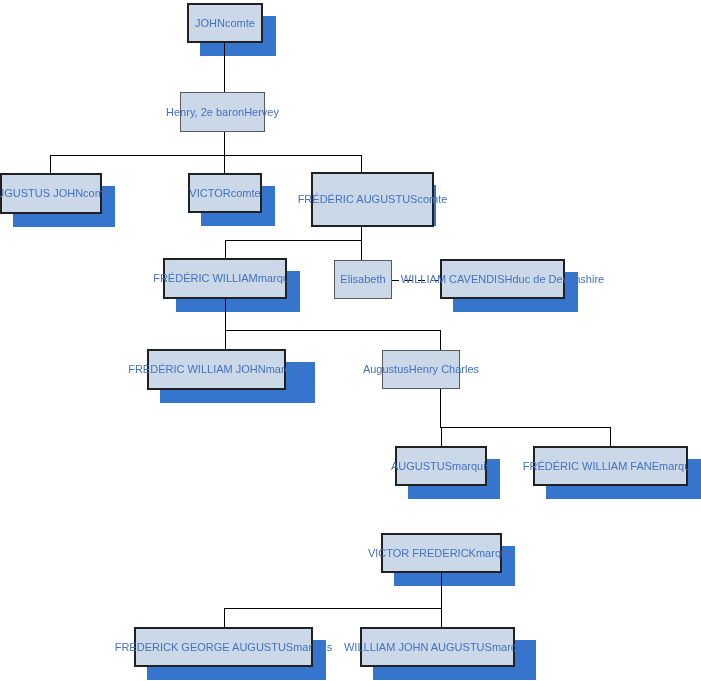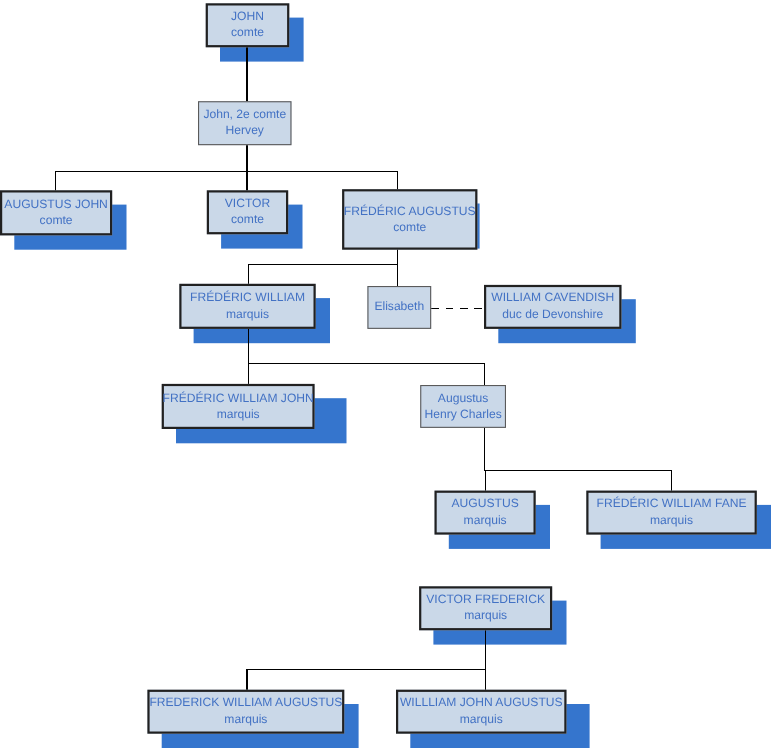--- a/index.html
+++ b/index.html
@@ -18,21 +18,21 @@
   .shadow {
     position: absolute;
     background: #3575cd;
   }
   .node {
     position: absolute;
     box-sizing: border-box;
     background: #cad8e8;
     color: #4372c4;
     display: flex;
-    flex-direction: column;
+    flex-direction: row;
     justify-content: center;
     align-items: center;
     text-align: center;
     font-size: 11px;
     line-height: 15px;
     padding: 0 1px;
     pointer-events: auto;
     cursor: default;
     white-space: nowrap;
   }
@@ -85,21 +85,21 @@
   </svg>
 
   <div id="node-layer">
 
     <div class="node titled" style="left:187px;top:3px;width:76px;height:40px">
       <span>JOHN</span>
       <span>comte</span>
     </div>
 
     <div class="node plain" style="left:180px;top:92px;width:85px;height:40px">
-      <span>John, 2e comte</span>
+      <span>Henry, 2e baron</span>
       <span>Hervey</span>
     </div>
 
     <div class="node titled" style="left:0px;top:173px;width:102px;height:41px">
       <span>AUGUSTUS JOHN</span>
       <span>comte</span>
     </div>
 
     <div class="node titled" style="left:188px;top:173px;width:74px;height:40px">
       <span>VICTOR</span>
@@ -145,21 +145,21 @@
       <span>FRÉDÉRIC WILLIAM FANE</span>
       <span>marquis</span>
     </div>
 
     <div class="node titled" style="left:381px;top:533px;width:121px;height:40px">
       <span>VICTOR FREDERICK</span>
       <span>marquis</span>
     </div>
 
     <div class="node titled" style="left:134px;top:627px;width:179px;height:40px">
-      <span>FREDERICK WILLIAM AUGUSTUS</span>
+      <span>FREDERICK GEORGE AUGUSTUS</span>
       <span>marquis</span>
     </div>
 
     <div class="node titled" style="left:360px;top:627px;width:155px;height:40px">
       <span>WILLLIAM JOHN AUGUSTUS</span>
       <span>marquis</span>
     </div>
 
   </div>
 </div>

